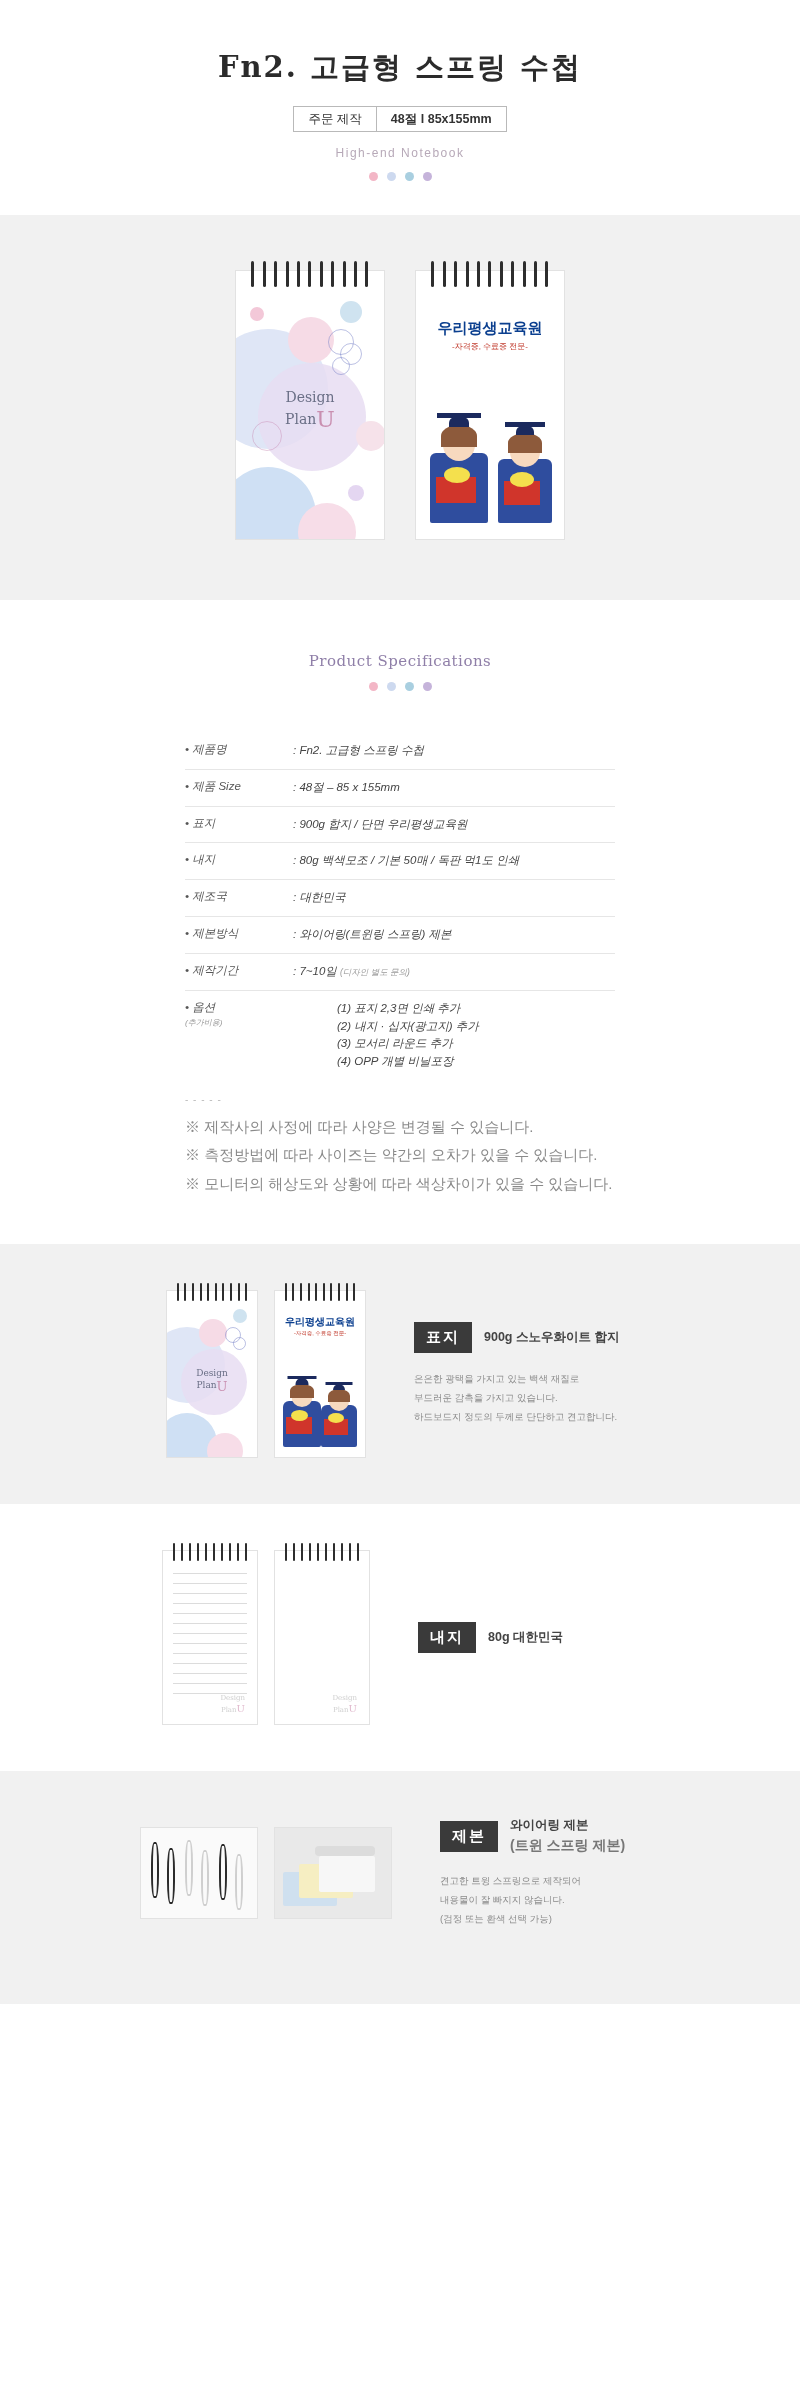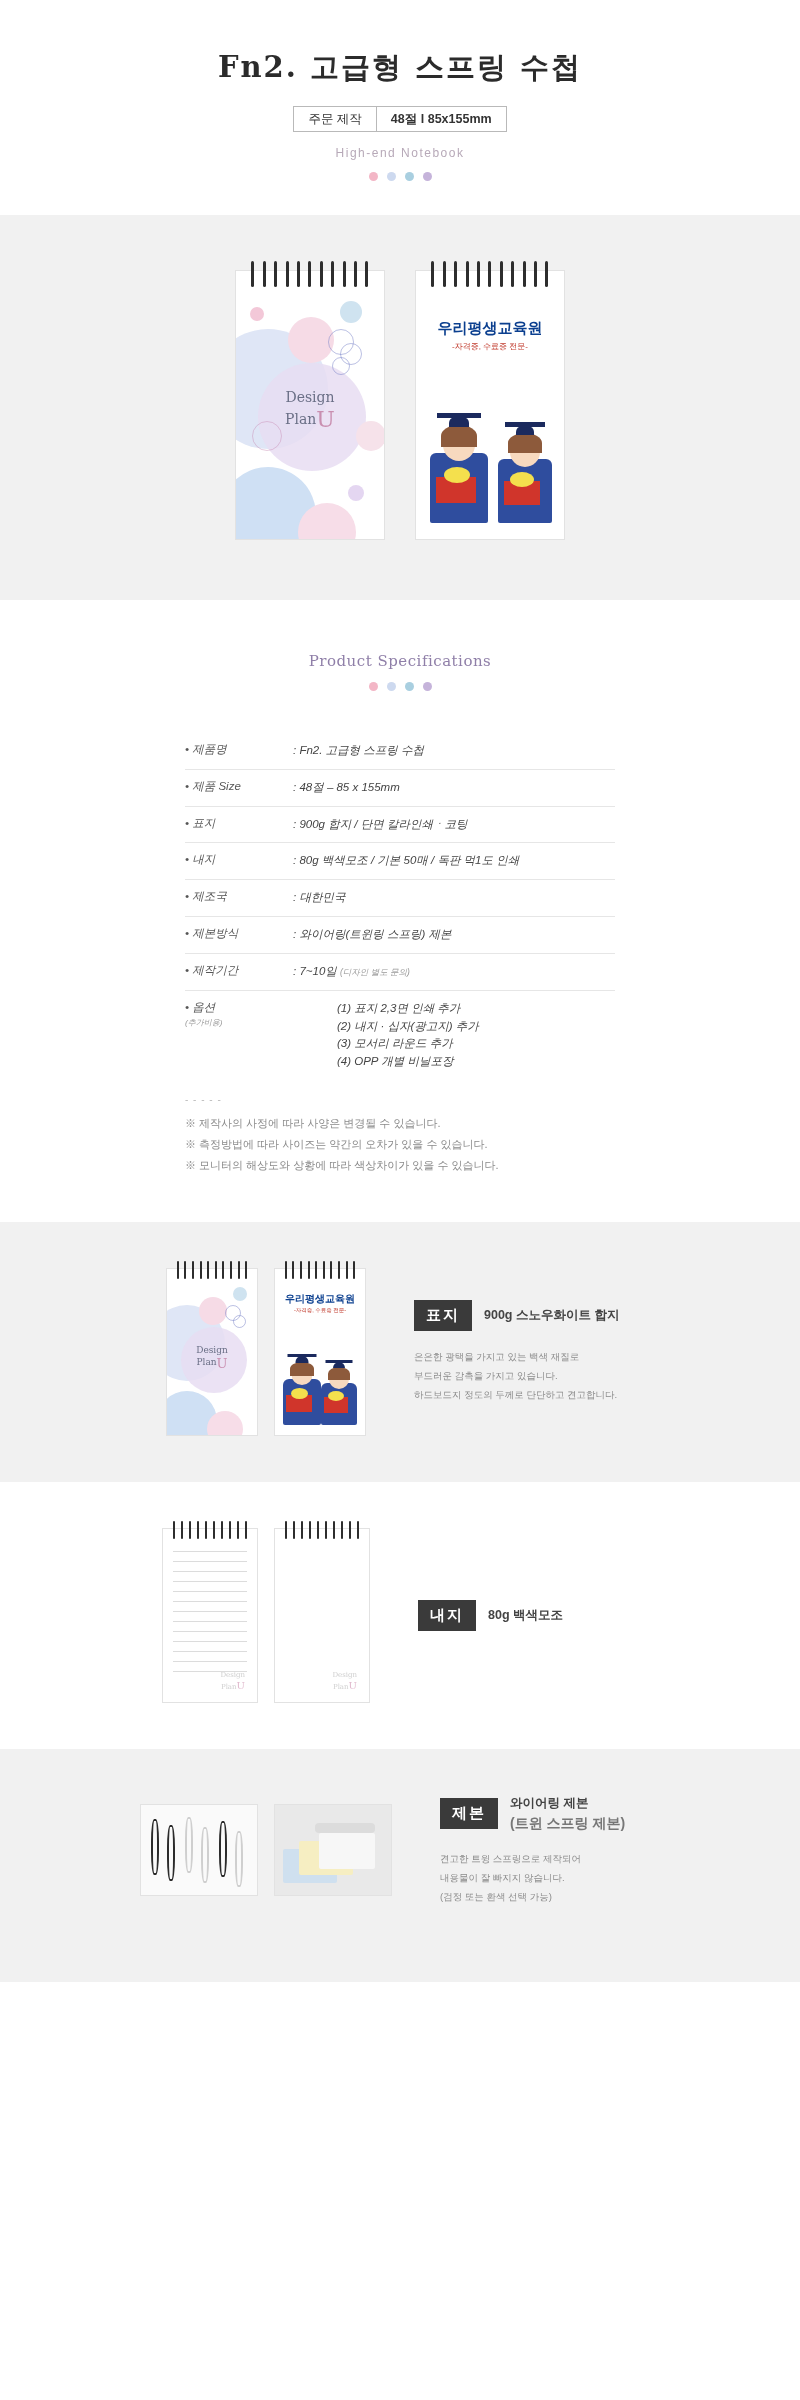--- a/index.html
+++ b/index.html
@@ -136,21 +136,21 @@
     display: flex; align-items: flex-start;
     border-bottom: 1px solid #e6e6e6;
     padding: 9px 0;
     font-style: italic;
   }
   .spec-row .k { width: 108px; flex: 0 0 108px; color: #555; }
   .spec-row .k .sub { display:block; font-size: 8px; color: #999; margin-top: 2px; }
   .spec-row .v { flex: 1; color: #444; line-height: 1.55; }
   .spec-row .v .tiny { font-size: 8.5px; color: #999; }
   .dashes { width: 430px; margin: 14px auto 0 auto; text-align: left; color: #bbb; font-size: 10px; letter-spacing: 1px;}
-  .notes { width: 430px; margin: 8px auto 0 auto; text-align: left; font-size: 11px; color: #8a8a8a; line-height: 1.9; }
+  .notes { width: 430px; margin: 8px auto 0 auto; text-align: left; font-size: 15px; color: #8a8a8a; line-height: 1.9; }
 
   
   .feature {
     display: flex; align-items: center; justify-content: center;
     gap: 48px; padding: 46px 0;
   }
   .feature .imgs { display: flex; gap: 16px; align-items: flex-start; }
   .feature .text { width: 220px; }
   .badge {
     display: inline-block; background: #3a3a3a; color: #fff;
@@ -307,21 +307,21 @@
       <div class="spec-row">
         <div class="k">• <span>제품명</span></div>
         <div class="v">: Fn2. 고급형 스프링 수첩</div>
       </div>
       <div class="spec-row">
         <div class="k">• <span>제품 Size</span></div>
         <div class="v">: 48절 – 85 x 155mm</div>
       </div>
       <div class="spec-row">
         <div class="k">• <span>표지</span></div>
-        <div class="v">: 900g 합지 / 단면 칼라인쇄ㆍ코팅</div>
+        <div class="v">: 900g 합지 / 단면 우리평생교육원</div>
       </div>
       <div class="spec-row">
         <div class="k">• <span>내지</span></div>
         <div class="v">: 80g 백색모조 / 기본 50매 / 독판 먹1도 인쇄</div>
       </div>
       <div class="spec-row">
         <div class="k">• <span>제조국</span></div>
         <div class="v">: 대한민국</div>
       </div>
       <div class="spec-row">
@@ -507,21 +507,21 @@
             <span>Plan</span><span class="u">U</span>
           </div>
         </div>
       </div>
     </div>
 
     <div class="text">
       <div class="badge-row">
         <span class="badge">내지</span>
         <span class="lbl">
-          <span>80g 백색모조</span>
+          <span>80g 대한민국</span>
         </span>
       </div>
     </div>
   </div>
 </div>
 
 <div class="band-grey">
   <div class="feature">
     <div class="imgs">
       <div class="photo coil-photo" style="background:#fafafa;">

